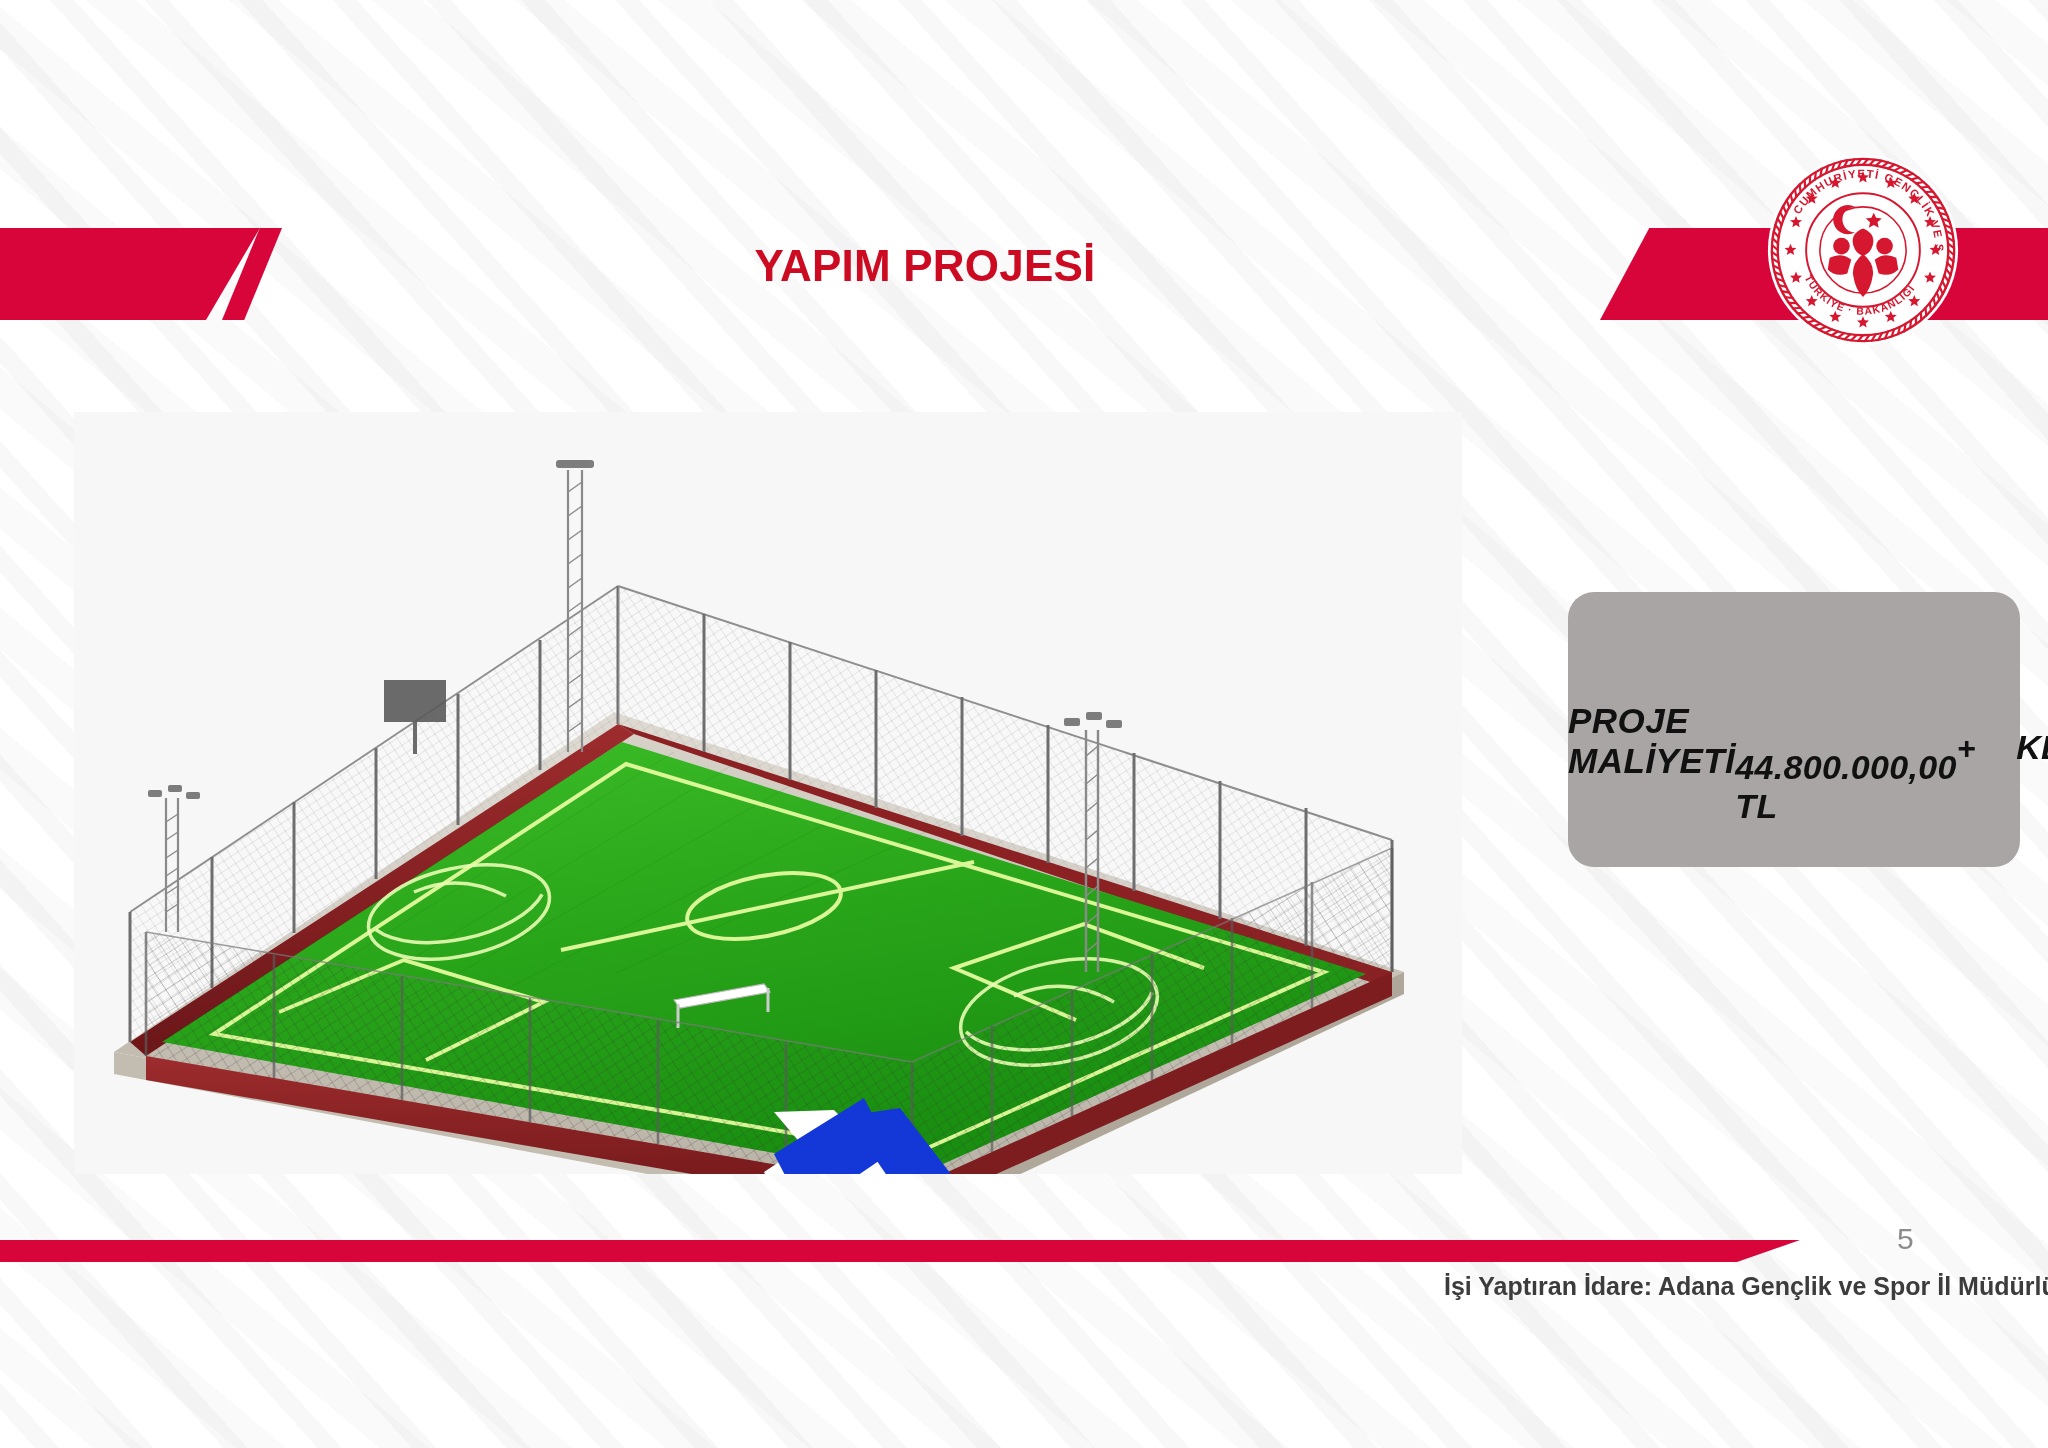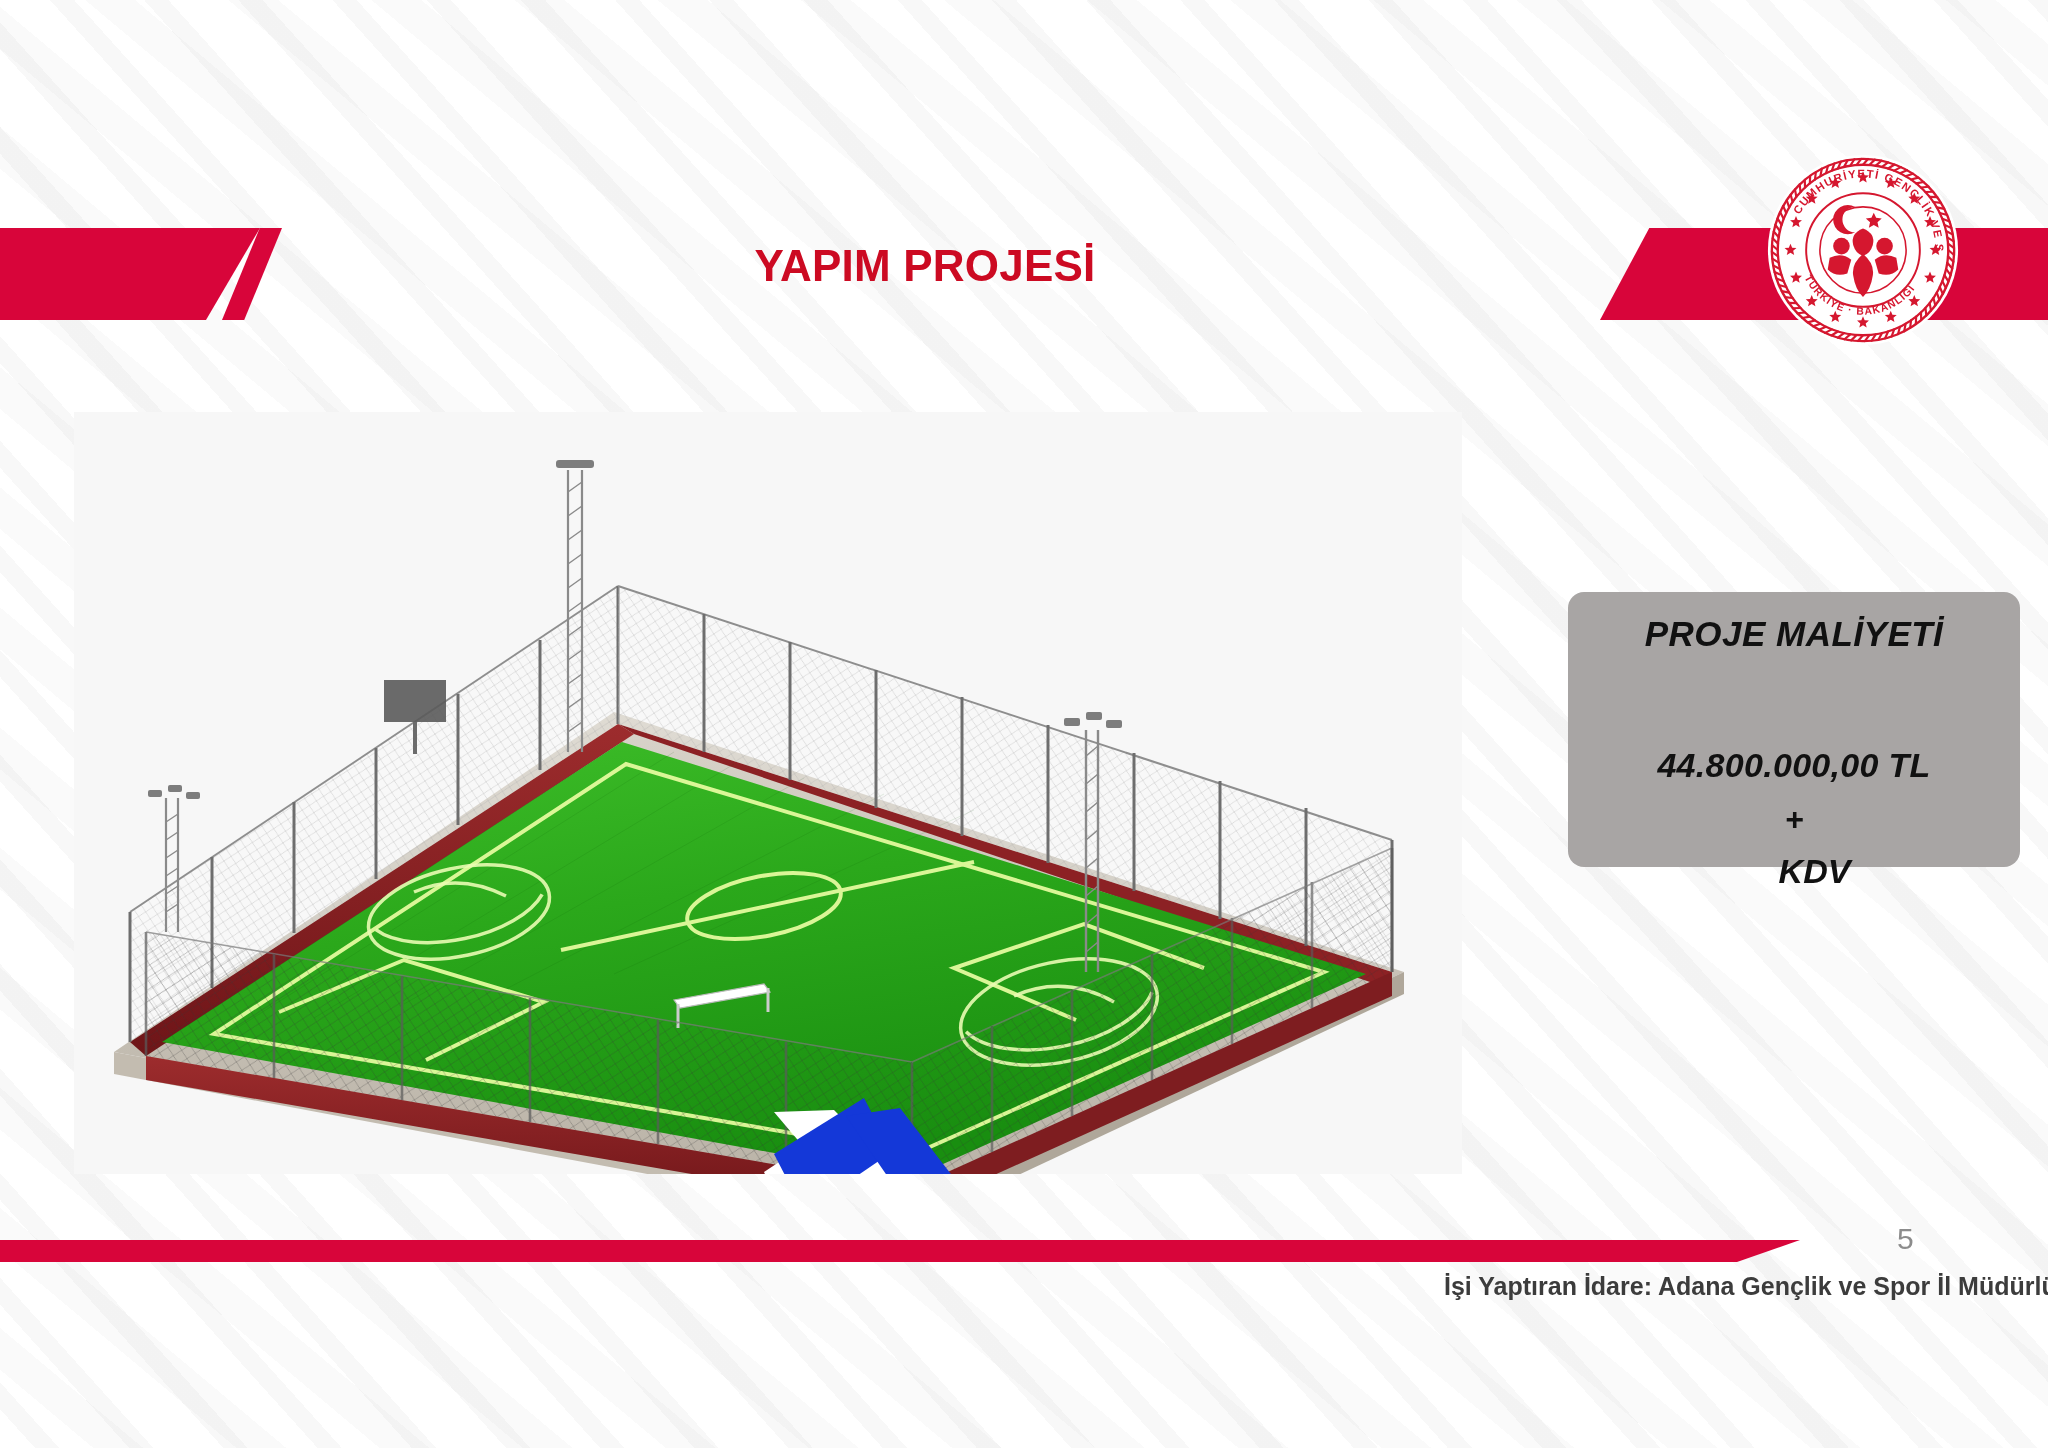--- a/index.html
+++ b/index.html
@@ -121,24 +121,24 @@
   .render-panel svg { display:block; width:100%; height:100%; }
 
   
   .cost-box {
     position: absolute;
     left: 1568px;
     top: 592px;
     width: 452px;
     height: 275px;
     background: #A8A5A4;
-    border-radius: 16px;
+    border-radius: 26px;
     z-index: 4;
     display: flex;
-    flex-direction: column;
+    flex-direction: row;
     align-items: center;
     justify-content: flex-start;
     padding-top: 22px;
     box-sizing: border-box;
     color: #111111;
   }
   .cost-title {
     font-size: 35px;
     font-weight: bold;
     font-style: italic;

